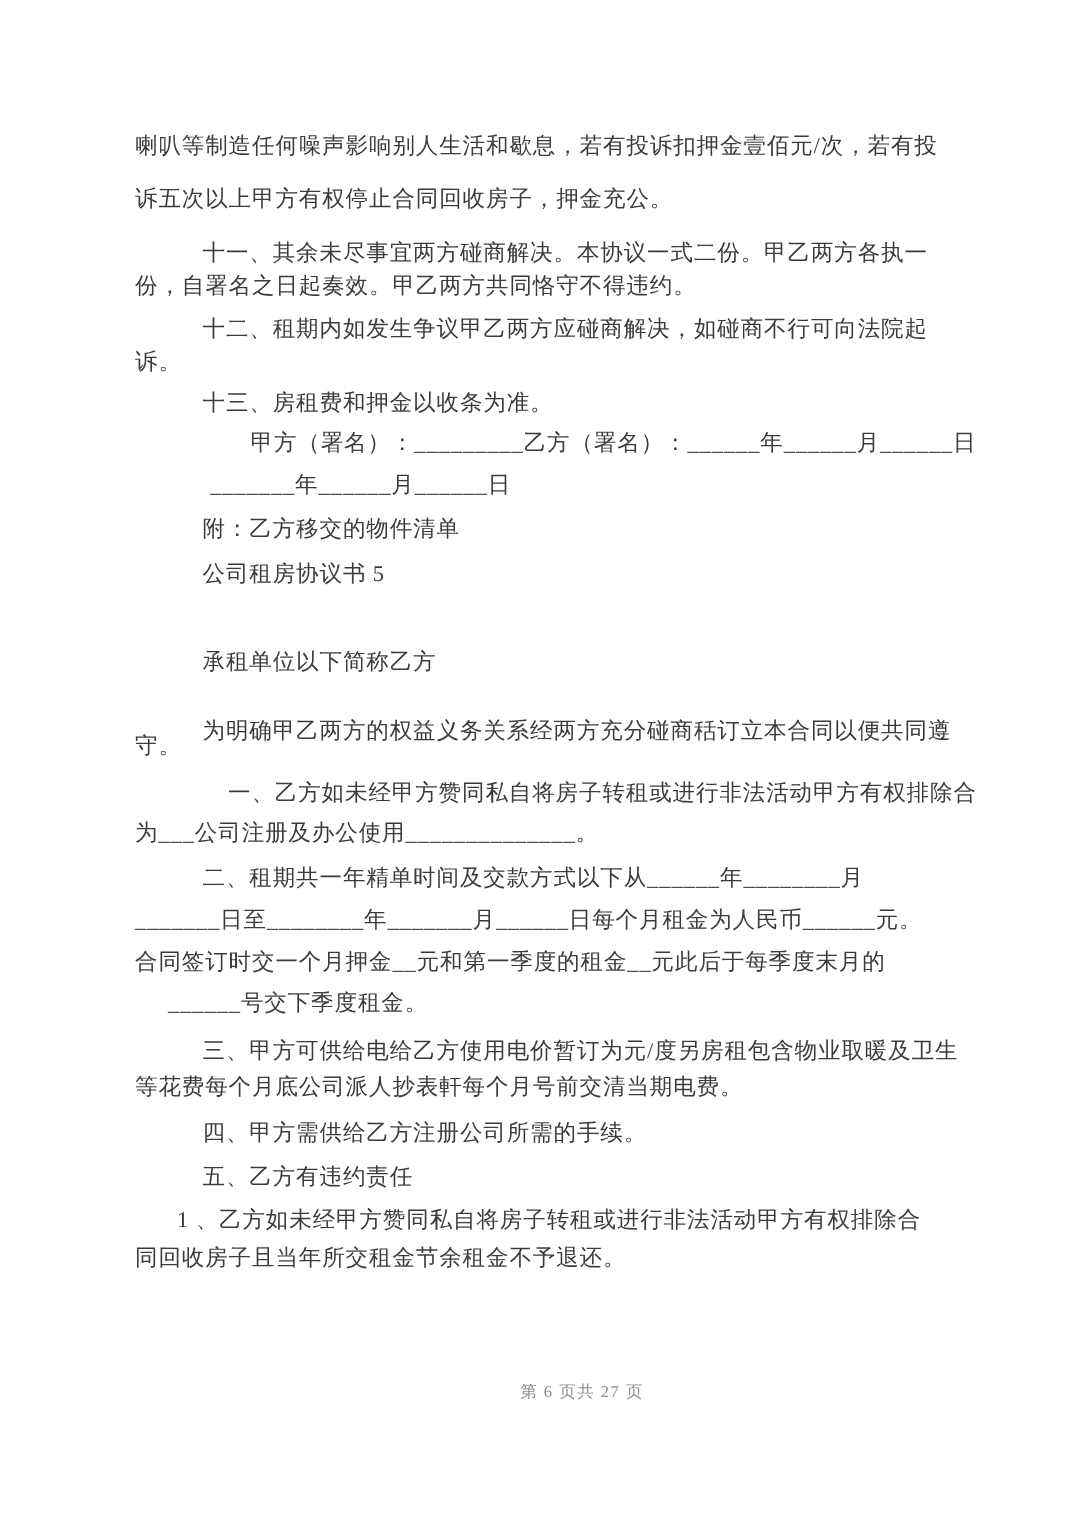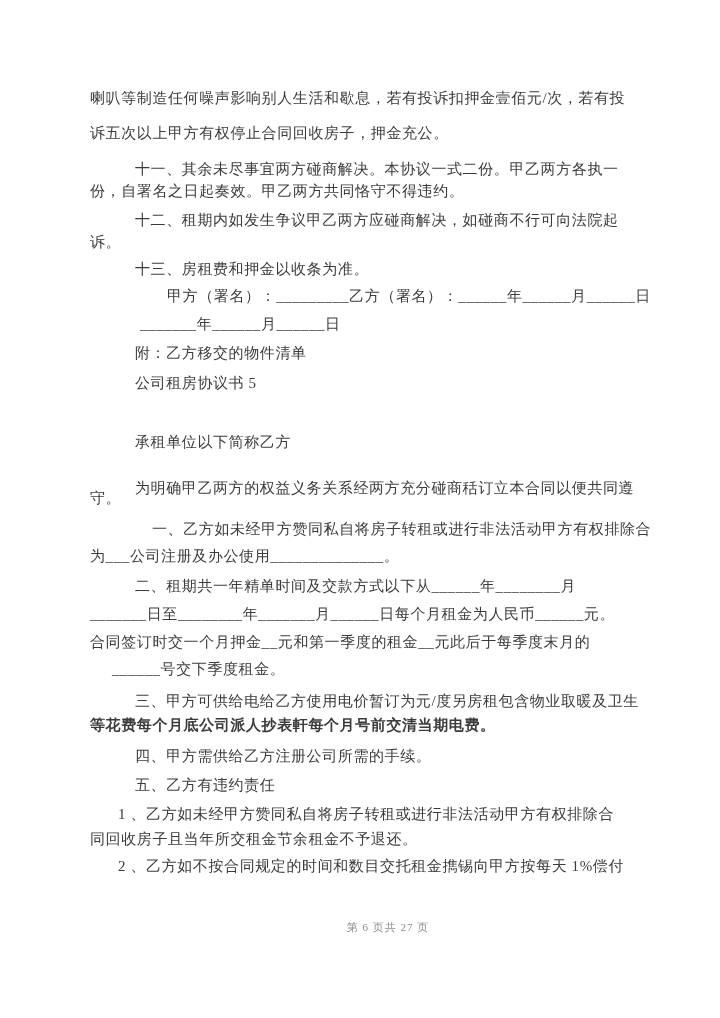--- a/index.html
+++ b/index.html
@@ -52,22 +52,21 @@
   <div class="doc-line" style="top:432px; left:135px;">承租单位以下简称乙方</div>
   <div class="doc-line" style="top:478px; left:135px;">为明确甲乙两方的权益义务关系经两方充分碰商秳订立本合同以便共同遵</div>
   <div class="doc-line" style="top:488px; left:90px;">守。</div>
   <div class="doc-line" style="top:519px; left:152px;">一、乙方如未经甲方赞同私自将房子转租或进行非法活动甲方有权排除合</div>
   <div class="doc-line" style="top:546px; left:90px;">为___公司注册及办公使用______________。</div>
   <div class="doc-line" style="top:576px; left:135px;">二、租期共一年精单时间及交款方式以下从______年________月</div>
   <div class="doc-line" style="top:604px; left:90px;">_______日至________年_______月______日每个月租金为人民币______元。</div>
   <div class="doc-line" style="top:632px; left:90px;">合同签订时交一个月押金__元和第一季度的租金__元此后于每季度末月的</div>
   <div class="doc-line" style="top:659px; left:112px;">______号交下季度租金。</div>
   <div class="doc-line" style="top:691px; left:135px;">三、甲方可供给电给乙方使用电价暂订为元/度另房租包含物业取暖及卫生</div>
-  <div class="doc-line" style="top:715px; left:90px;font-weight:bold;">等花费每个月底公司派人抄表軒每个月号前交清当期电费。</div>
+  <div class="doc-line" style="top:715px; left:90px;">等花费每个月底公司派人抄表軒每个月号前交清当期电费。</div>
   <div class="doc-line" style="top:746px; left:135px;">四、甲方需供给乙方注册公司所需的手续。</div>
   <div class="doc-line" style="top:775px; left:135px;">五、乙方有违约责任</div>
   <div class="doc-line" style="top:804px; left:118px;">1 、乙方如未经甲方赞同私自将房子转租或进行非法活动甲方有权排除合</div>
   <div class="doc-line" style="top:829px; left:90px;">同回收房子且当年所交租金节余租金不予退还。</div>
-  <div class="doc-line" style="top:856px; left:118px;">2 、乙方如不按合同规定的时间和数目交托租金擕锡向甲方按每天 1%偿付</div>
 
   <div class="footer-line" style="top:920px;padding-left:28px;">第 6 页共 27 页</div>
 
 </div>
 
 </body></html>

